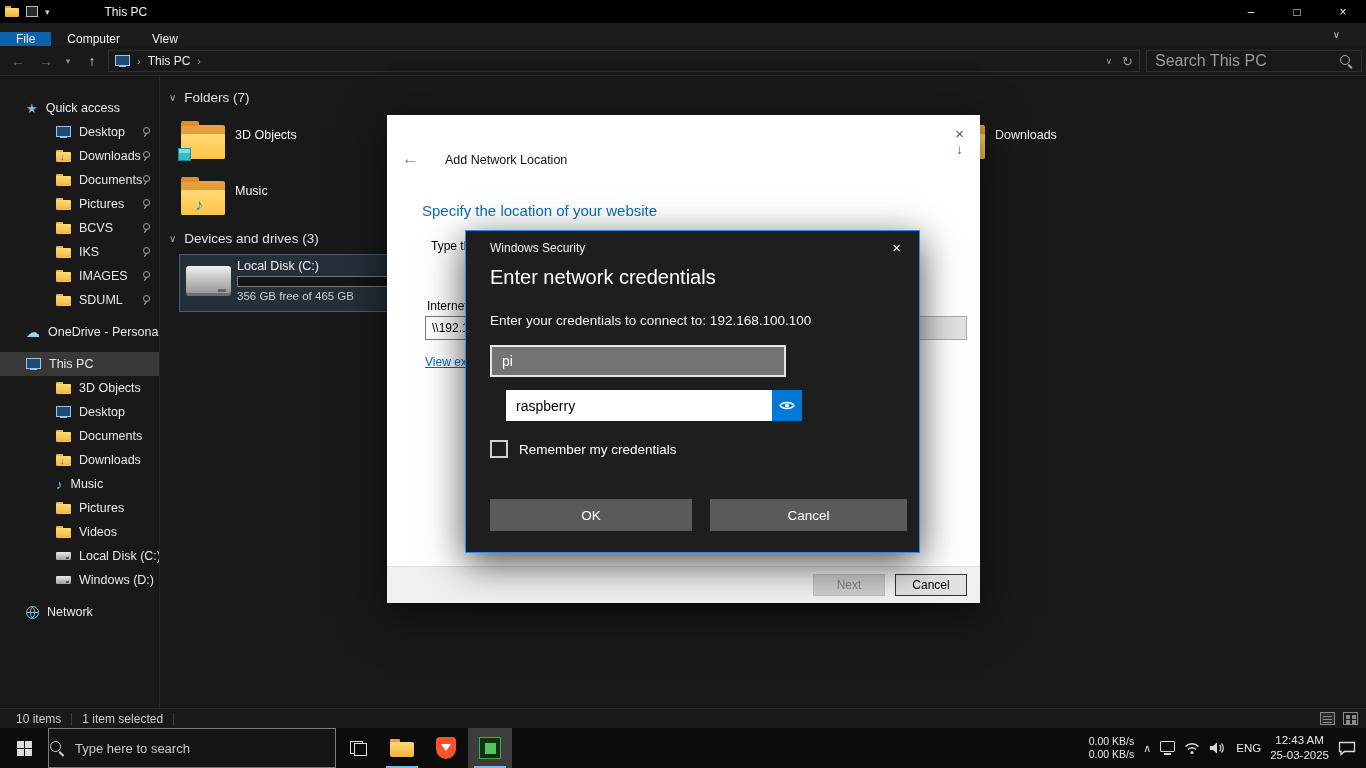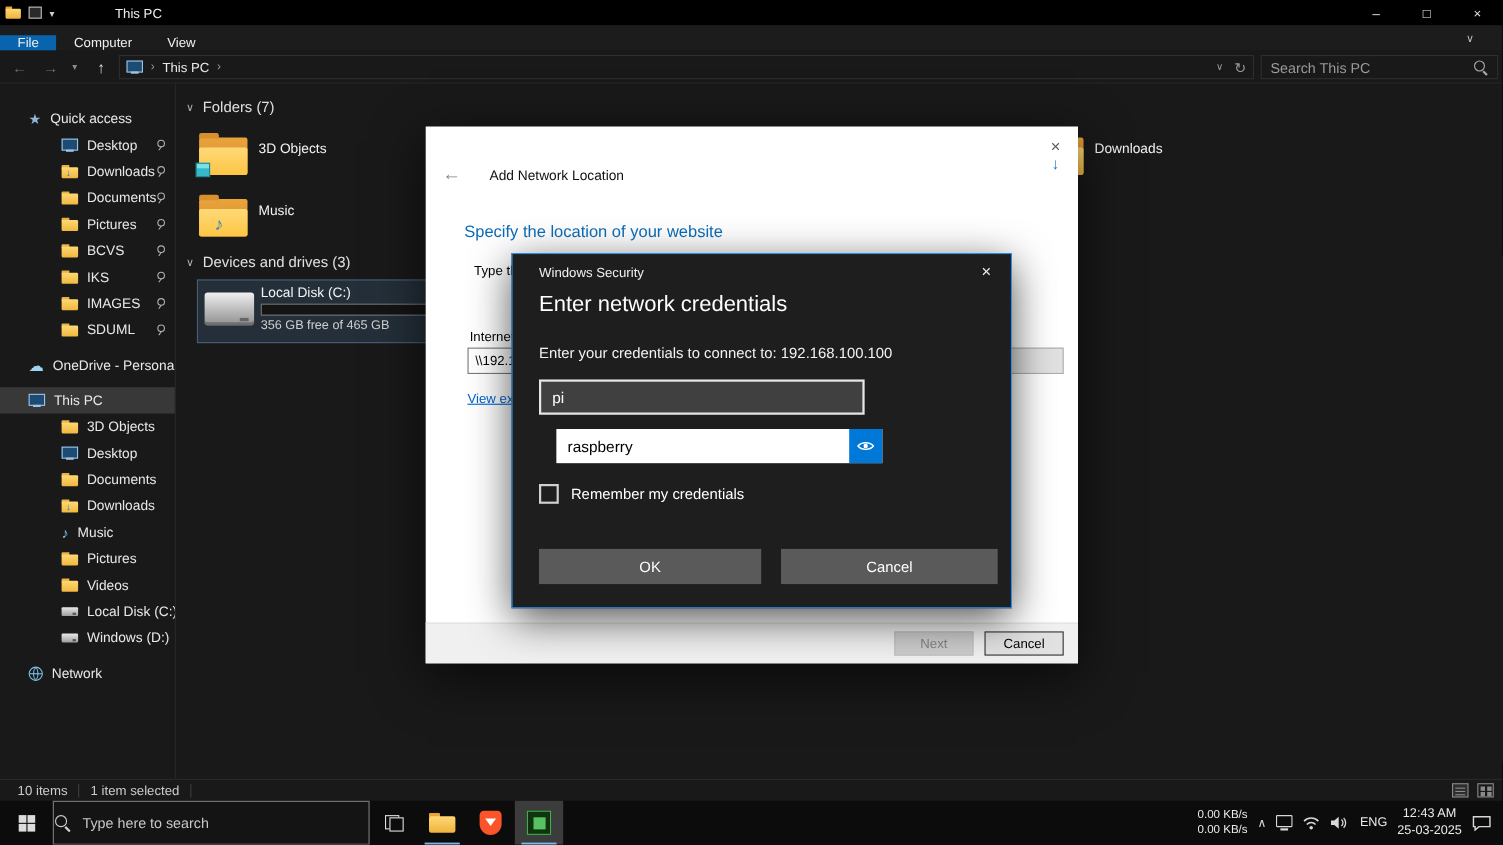--- a/index.html
+++ b/index.html
@@ -27,21 +27,21 @@
 
   
   .navbar{position:absolute;left:0;top:46px;right:0;height:30px;background:#191919;border-bottom:1px solid #2a2a2a}
   .nav-ic{position:absolute;top:0;height:30px;display:flex;align-items:center;justify-content:center;font-size:14px}
   .addressbar{position:absolute;left:108px;top:4px;width:1032px;height:22px;border:1px solid #2e2e2e;background:#191919;display:flex;align-items:center;gap:7px;padding:0 6px;font-size:12px;color:#eaeaea}
   .ic-monitor{width:15px;height:12px;position:relative;flex:0 0 15px}
   .ic-monitor::before{content:"";position:absolute;left:0;top:0;right:0;height:9px;border:1px solid #9fc3e0;background:#1c4b74}
   .ic-monitor::after{content:"";position:absolute;bottom:0;left:4px;width:7px;height:2px;background:#9fc3e0}
   .crumb-sep{color:#9a9a9a;font-size:11px}
   .addr-right{margin-left:auto;display:flex;align-items:center;gap:10px;color:#9a9a9a}
-  .searchbox{position:absolute;left:1146px;top:4px;width:216px;height:22px;border:1px solid #2e2e2e;background:#191919;display:flex;align-items:center;padding:0 8px;font-size:13px;color:#9a9a9a}
+  .searchbox{position:absolute;left:1146px;top:4px;width:216px;height:22px;border:1px solid #2e2e2e;background:#191919;display:flex;align-items:center;padding:0 8px;font-size:16px;color:#9a9a9a}
   .mag{position:relative;width:14px;height:14px;margin-left:auto}
   .mag::before{content:"";position:absolute;left:1px;top:1px;width:8px;height:8px;border:1.5px solid #aaa;border-radius:50%}
   .mag::after{content:"";position:absolute;left:10px;top:10px;width:5px;height:1.5px;background:#aaa;transform:rotate(45deg);transform-origin:0 0}
 
   
   .sidebar{position:absolute;left:0;top:76px;width:160px;bottom:60px;background:#191919;border-right:1px solid #262626;padding-top:20px;overflow:hidden}
   .srow{position:relative;display:flex;align-items:center;height:24px;padding-left:26px;font-size:12.5px;color:#e8e8e8;white-space:nowrap}
   .srow.ind1{padding-left:56px}
   .srow.sel{background:#383838}
   .srow.gap{margin-top:8px}
@@ -141,21 +141,21 @@
   .wz-btn{width:72px;height:22px;font-size:12px;font-family:"Liberation Sans",sans-serif}
   .wz-next{background:#cccccc;border:1px solid #bfbfbf;color:#838383}
   .wz-cancel{background:#e1e1e1;border:1px solid #333;color:#000}
 
   
   .sec{position:absolute;left:465px;top:230px;width:455px;height:323px;background:#1e1e1e;border:1px solid #2d8ceb;box-shadow:0 10px 36px rgba(0,0,0,.7);color:#fff}
   .sec-title{position:absolute;left:24px;top:10px;font-size:12px;color:#f0f0f0}
   .sec-close{position:absolute;right:18px;top:8px;font-size:15px;color:#f0f0f0}
   .sec-heading{position:absolute;left:24px;top:35px;font-size:20px;font-weight:400;color:#fff}
   .sec-msg{position:absolute;left:24px;top:82px;font-size:13.5px;color:#f2f2f2}
-  .sec-user{position:absolute;left:24px;top:114px;width:296px;height:32px;background:#404040;border:2px solid #e6e6e6;color:#fff;font-size:14px;padding:0 10px;font-family:"Liberation Sans",sans-serif}
+  .sec-user{position:absolute;left:24px;top:114px;width:296px;height:32px;background:#737373;border:2px solid #e6e6e6;color:#fff;font-size:14px;padding:0 10px;font-family:"Liberation Sans",sans-serif}
   .sec-passwrap{position:absolute;left:40px;top:159px;width:296px;height:31px;background:#fff}
   .sec-pass{position:absolute;inset:0;border:none;background:#fff;color:#000;font-size:14px;padding:0 36px 0 10px;font-family:"Liberation Sans",sans-serif}
   .sec-eye{position:absolute;right:0;top:0;width:30px;height:31px;background:#0078d7;display:flex;align-items:center;justify-content:center}
   .sec-remember{position:absolute;left:24px;top:209px;display:flex;align-items:center;gap:11px;font-size:13.5px;color:#fff}
   .sec-checkbox{width:18px;height:18px;border:2px solid #d0d0d0;background:transparent}
   .sec-buttons{position:absolute;left:24px;top:268px;display:flex;gap:18px}
   .sec-btn{height:32px;background:#5a5a5a;border:none;color:#fff;font-size:13.5px;font-family:"Liberation Sans",sans-serif}
   .sec-ok{width:202px}
   .sec-cancel{width:197px}
 </style>

